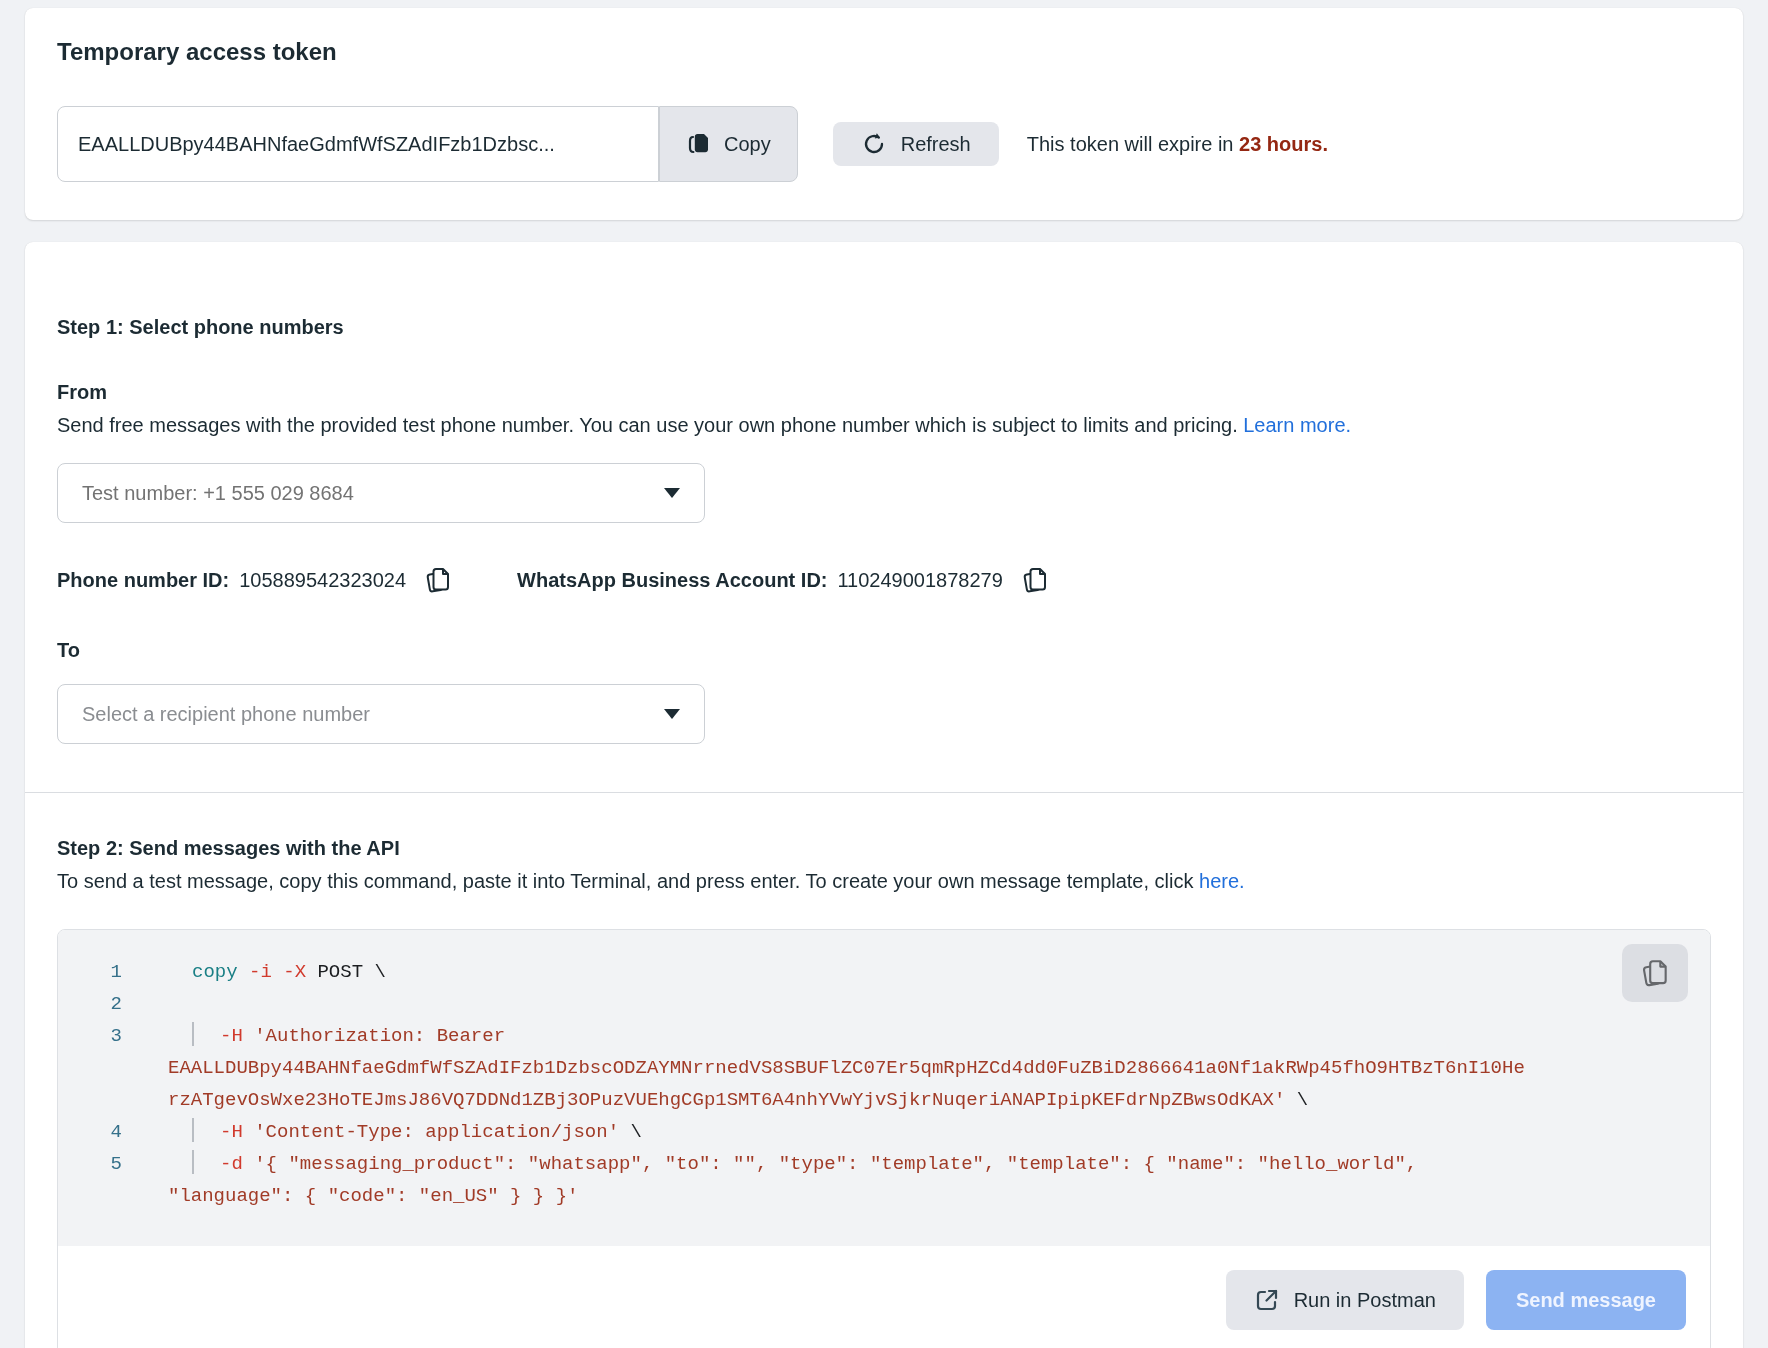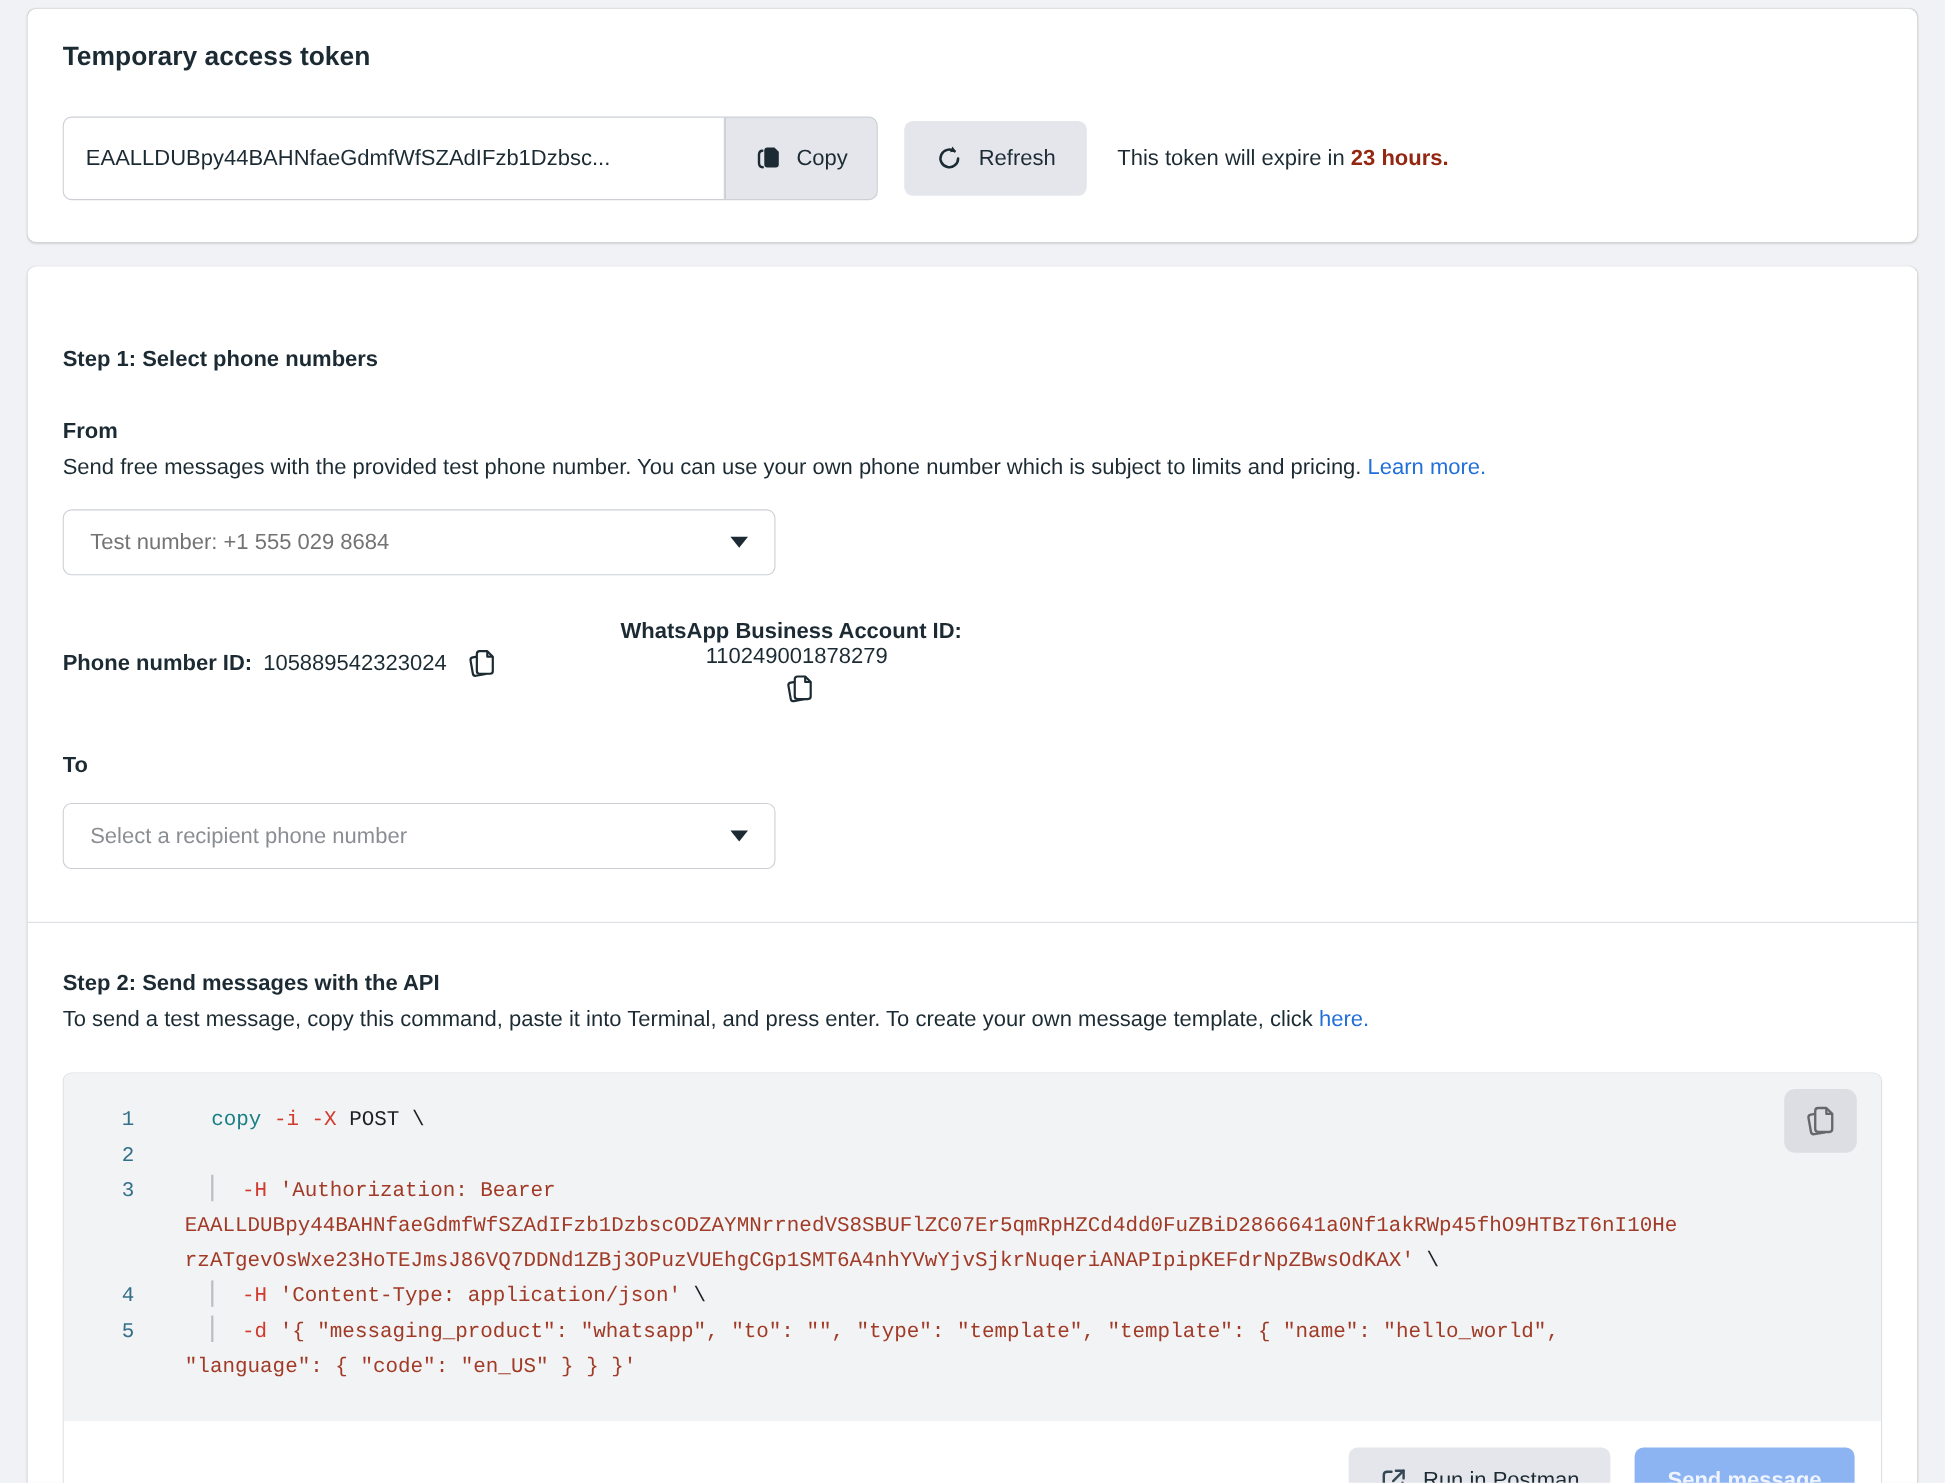--- a/index.html
+++ b/index.html
@@ -21,41 +21,41 @@
   .token-group { display:flex; align-items:stretch; }
   .token-input { width:602px; height:76px; border:1px solid #ccd0d5;
     border-radius:8px 0 0 8px; padding:0 20px; font-size:20px; color:#1c2b33;
     font-family:"Liberation Sans",sans-serif; background:#fff; outline:none;
     text-overflow:ellipsis; }
   .btn { border:none; cursor:pointer; font-family:"Liberation Sans",sans-serif;
     font-size:20px; color:#1c2b33; background:#e4e6eb; display:flex;
     align-items:center; gap:14px; }
   .copy-btn { height:76px; padding:0 26px; border-radius:0 8px 8px 0;
     border:1px solid #ccd0d5; border-left:1px solid #ccd0d5; }
-  .refresh-btn { height:68px; padding:0 28px; border-radius:8px; margin-left:24px; }
+  .refresh-btn { height:44px; padding:0 28px; border-radius:8px; margin-left:35px; }
   .expire-text { margin-left:28px; font-size:20px;text-align:center; }
   .expire-bold { font-weight:700; color:#942712; }
 
   
   .section-heading { font-size:20px; font-weight:700; margin:44px 0 0; }
   .sub-label { font-size:20px; font-weight:700; margin:42px 0 0; }
   .desc { font-size:20px; line-height:1.55; margin:6px 0 0; max-width:1500px; }
   .link { color:#216fdb; text-decoration:none; cursor:pointer; }
 
   .select { width:648px; height:60px; border:1px solid #ccd0d5; border-radius:8px;
     display:flex; align-items:center; justify-content:space-between;
     padding:0 24px; margin-top:22px; background:#fff; cursor:pointer; }
   .select .caret { width:0; height:0; border-left:8px solid transparent;
     border-right:8px solid transparent; border-top:10px solid #1c2b33; }
   .select-value { font-size:20px; color:#737373; }
   .select-placeholder { font-size:20px; color:#8a8d91; }
 
   .ids-row { display:flex; align-items:center; margin-top:40px; }
   .id-item { display:flex; align-items:center; }
-  .id-item + .id-item { margin-left:110px;flex-direction:column; }
+  .id-item + .id-item { margin-left:63px; }
   .id-label { font-weight:700; }
   .id-value { margin-left:10px; }
   .icon-btn { background:none; border:none; padding:2px; margin-left:16px; cursor:pointer;
     display:flex; align-items:center; }
 
   .section-divider { border:none; border-top:1px solid #dadde1; margin:48px -32px 0; }
 
   
   .code-card { margin-top:32px; border:1px solid #dde0e4; border-radius:8px;
     overflow:hidden; background:#fff; }

